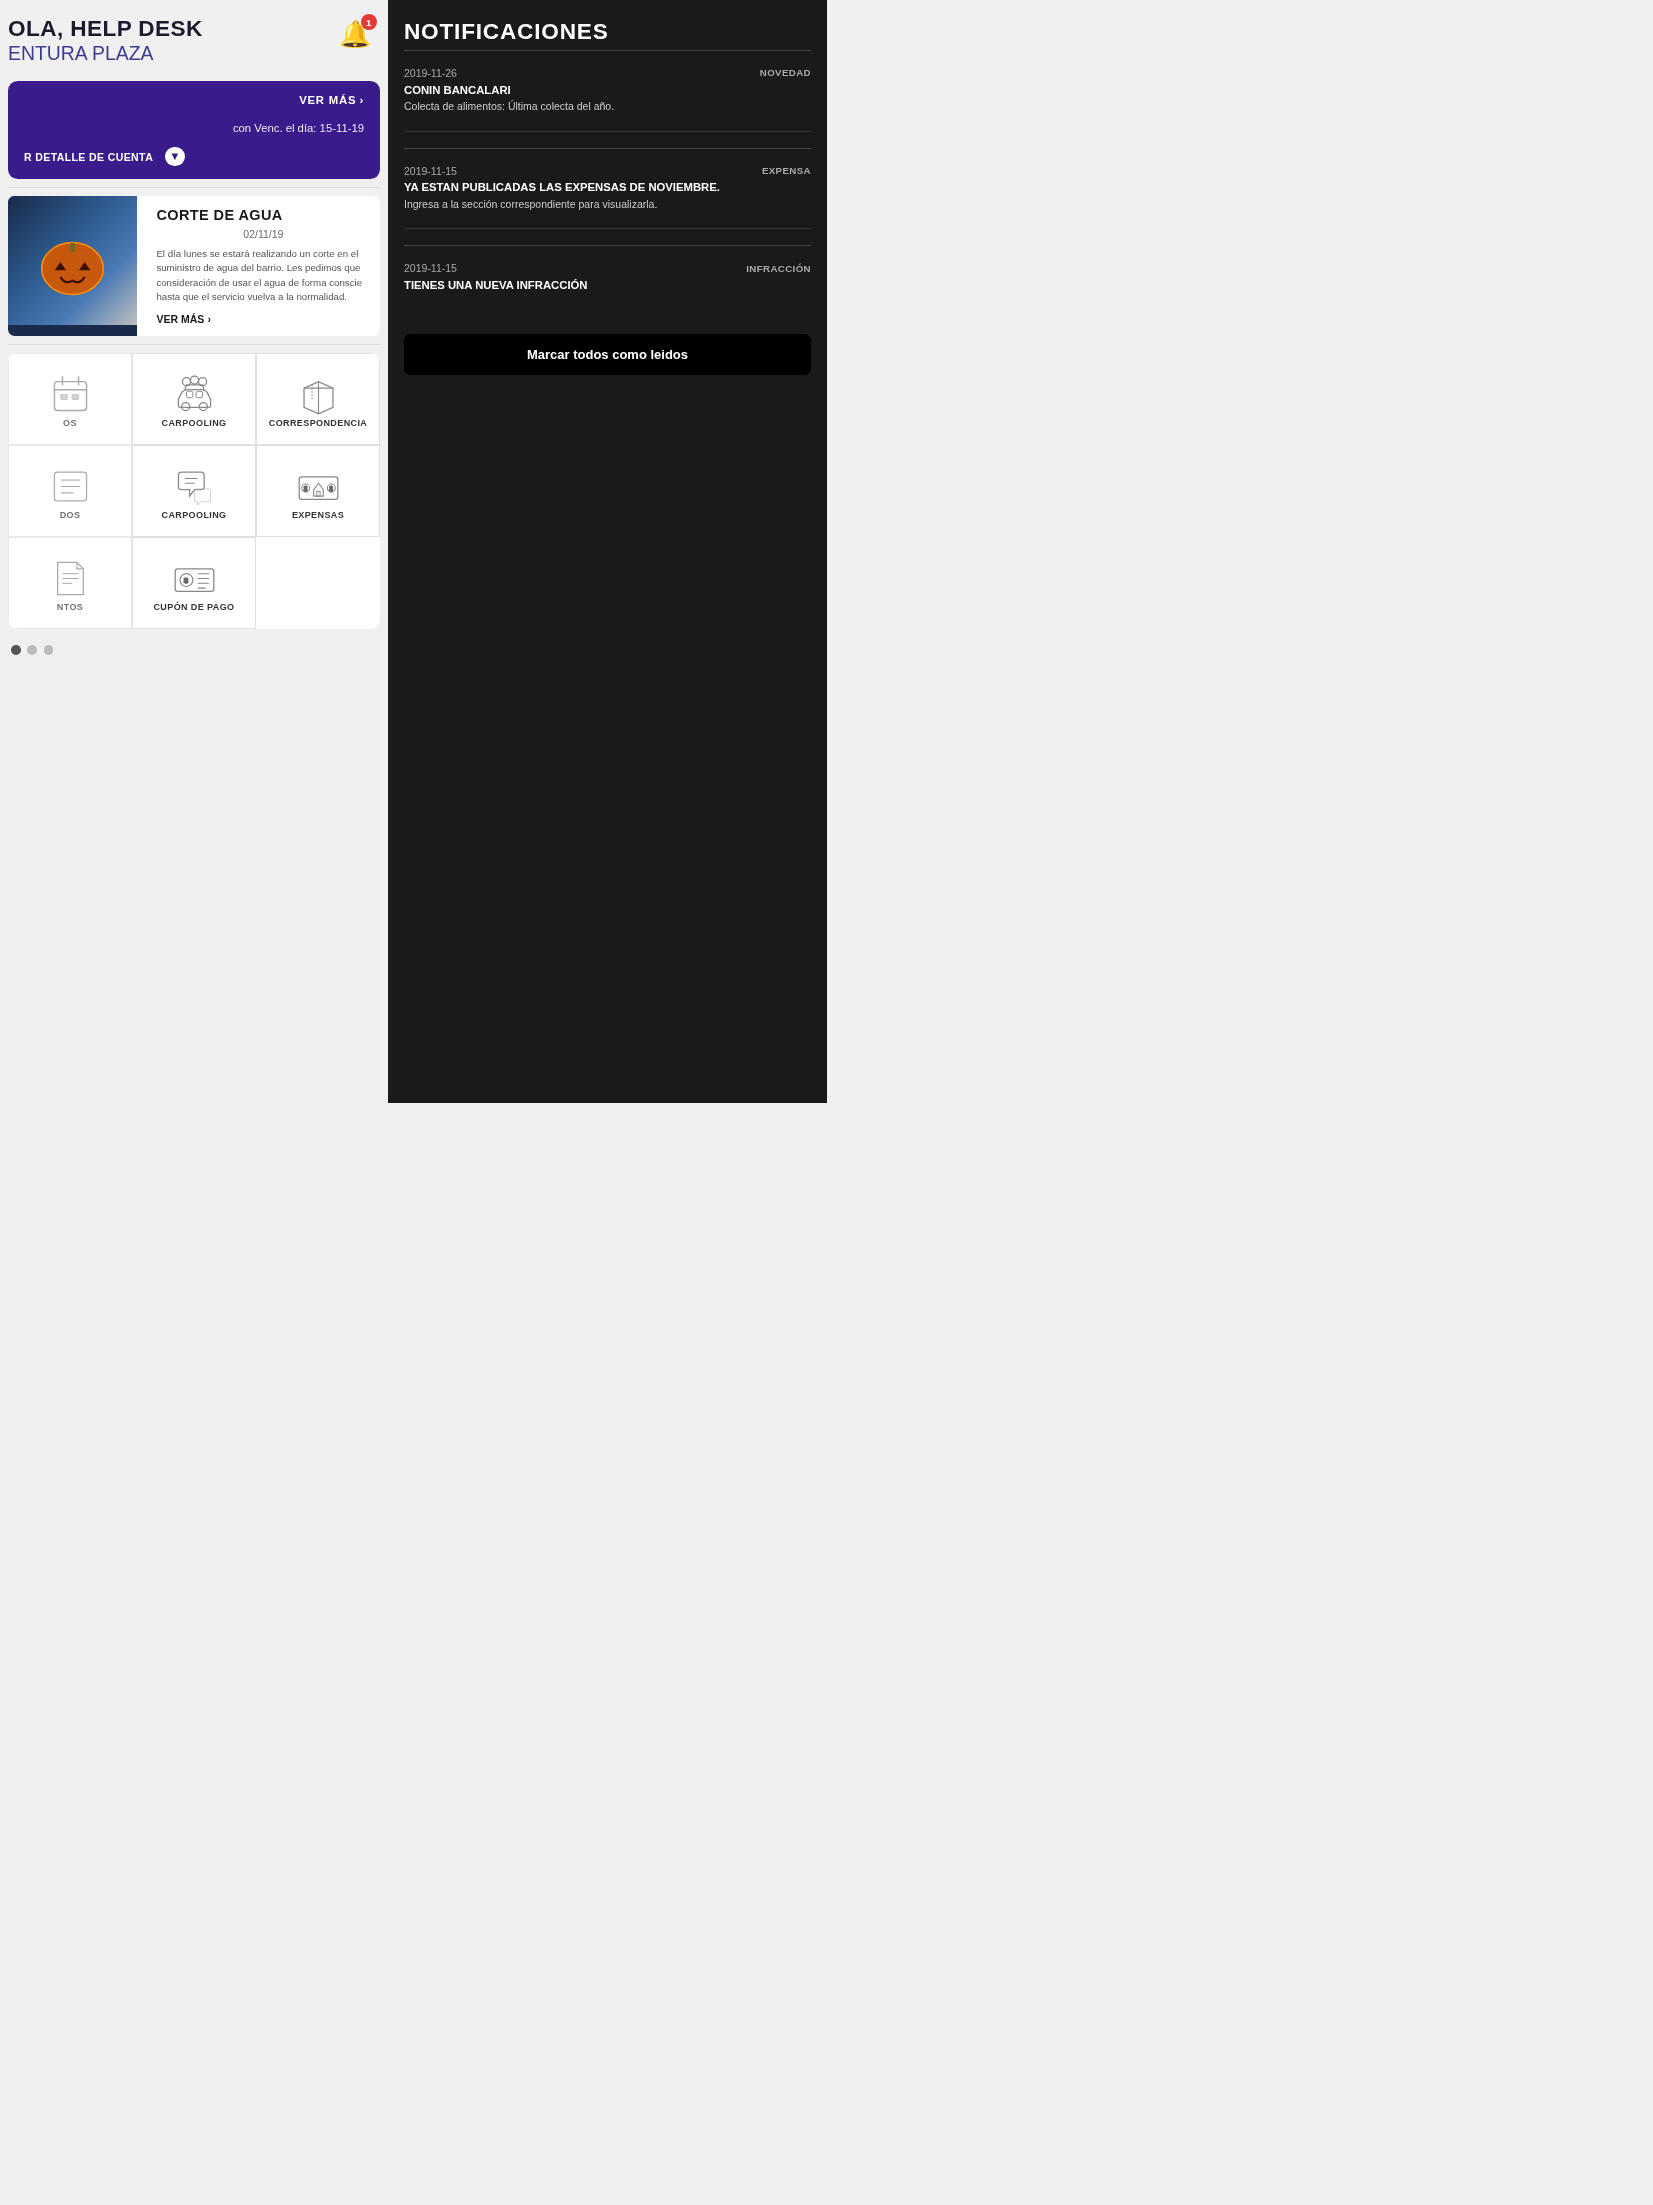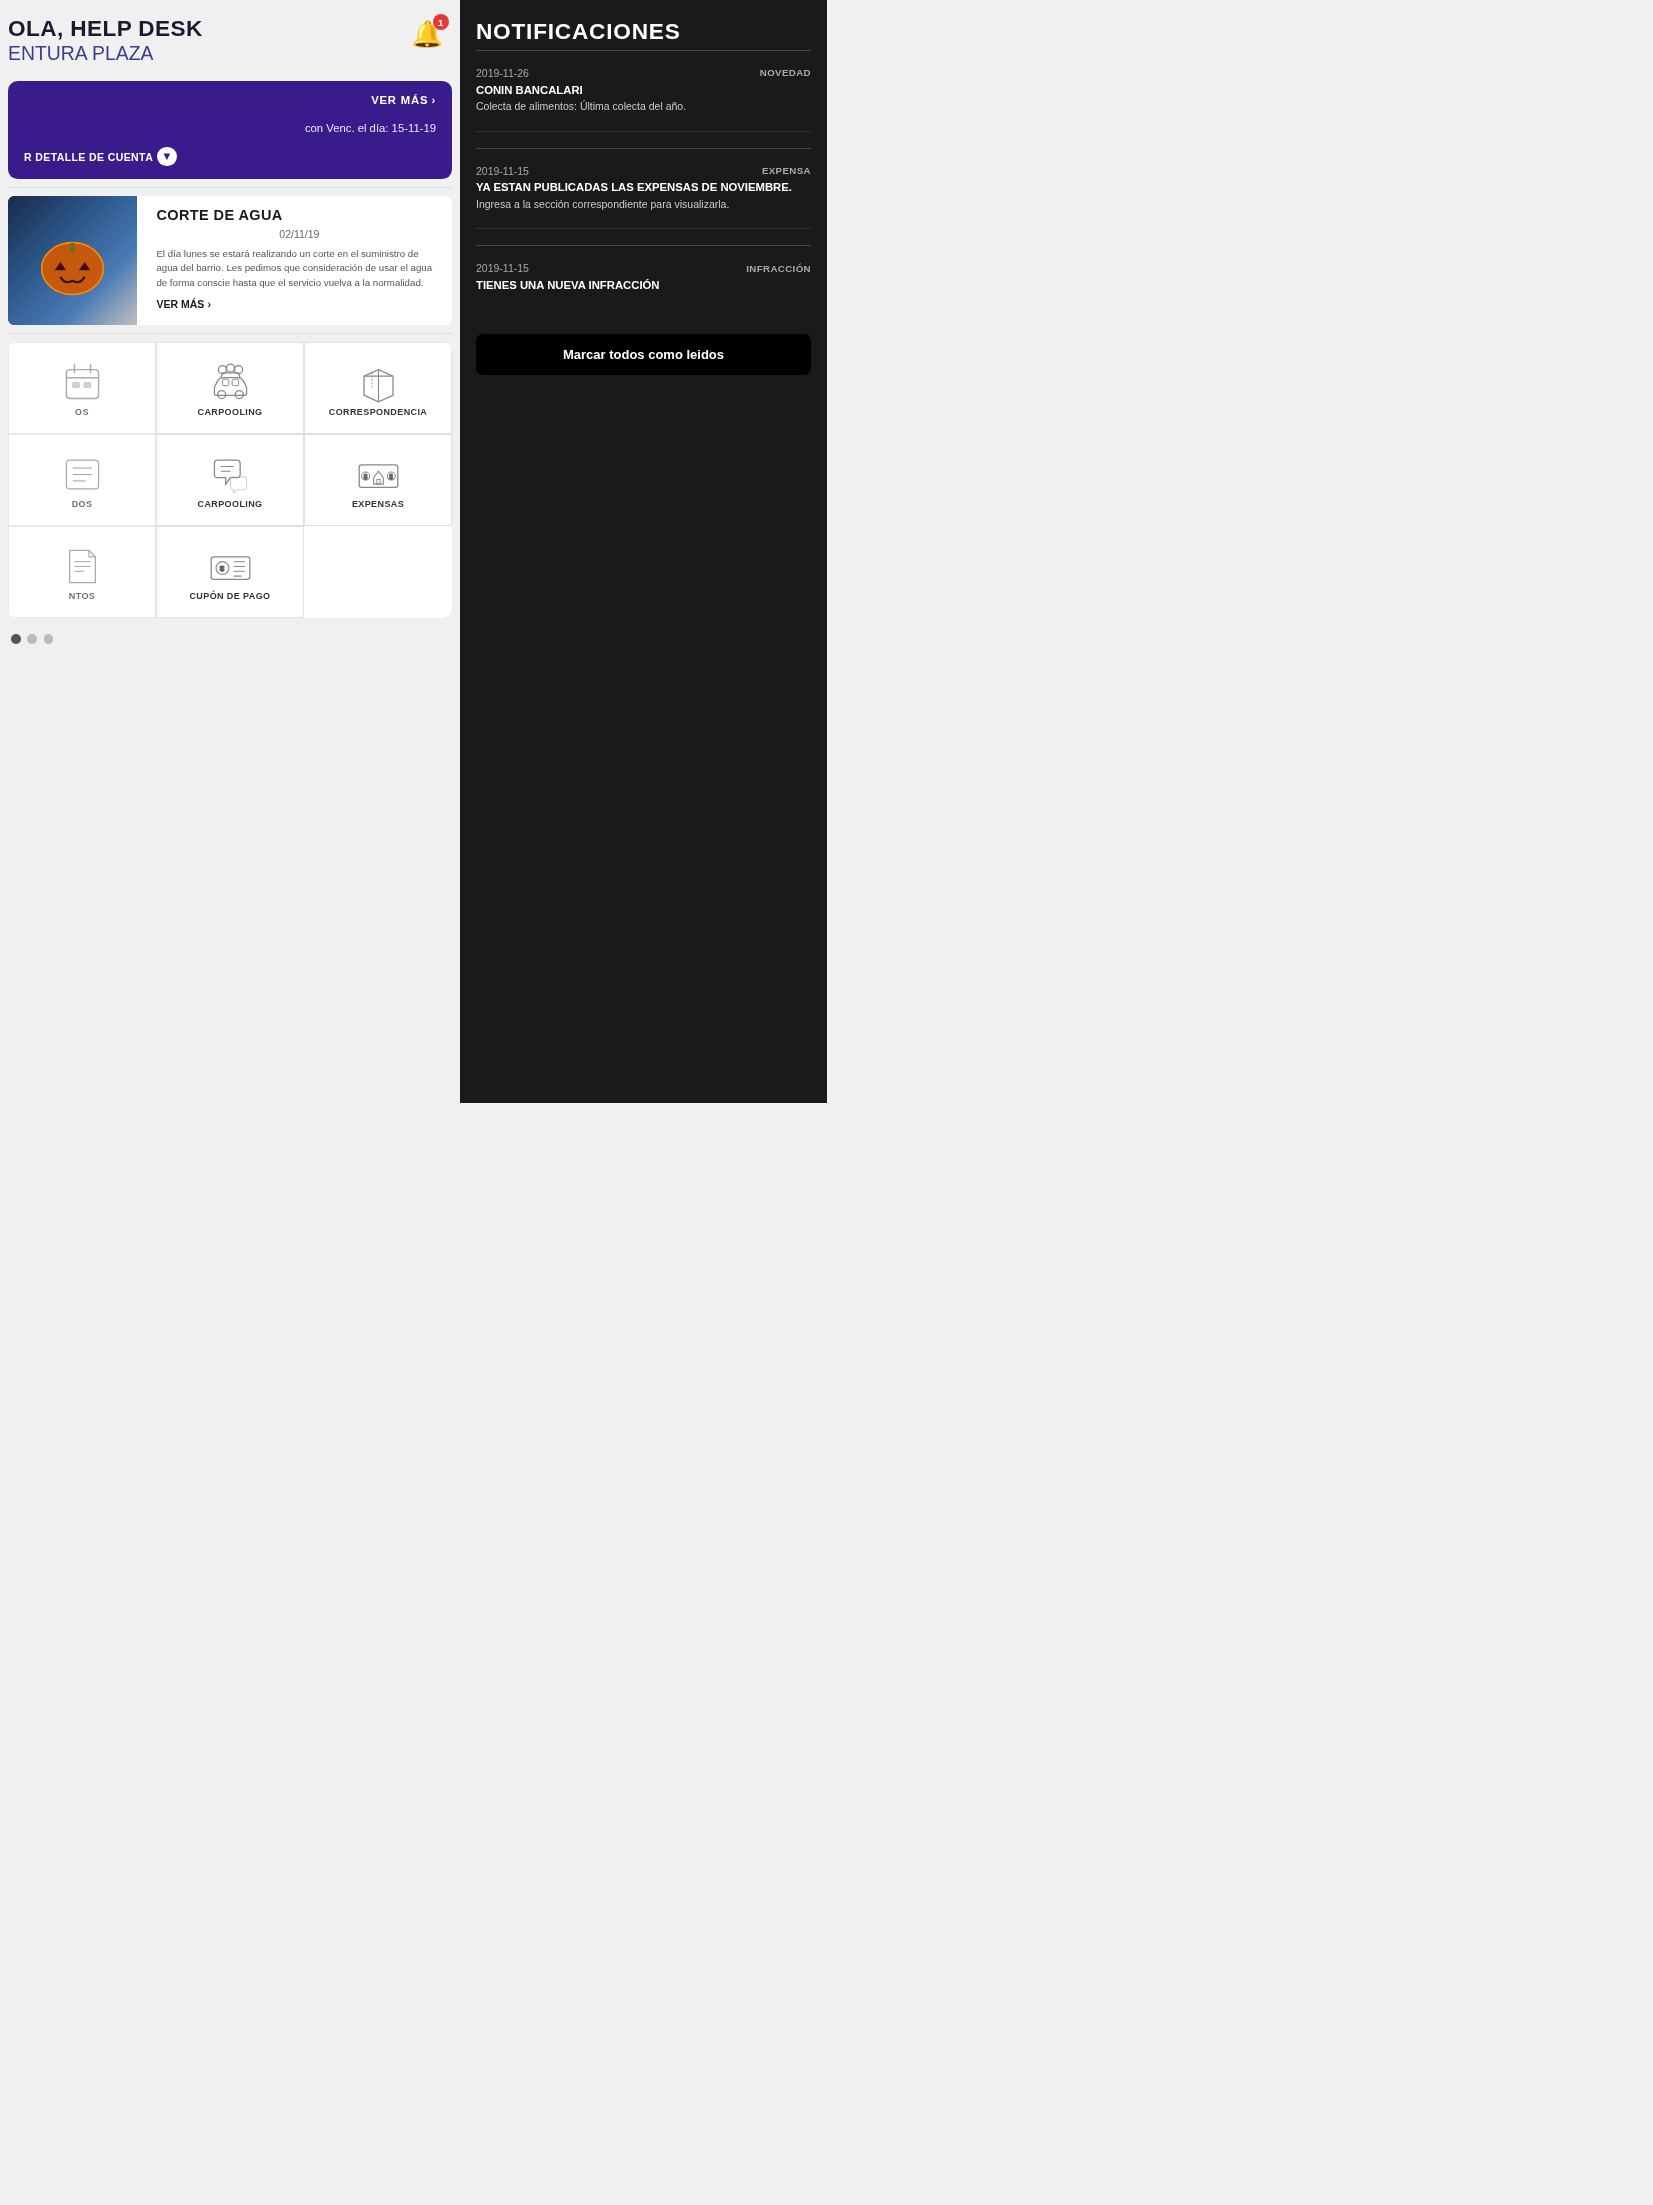--- a/index.html
+++ b/index.html
@@ -13,21 +13,21 @@
     }
 
     .layout {
       display: flex;
       width: 100%;
       min-height: 1103px;
     }
 
     
     .left-panel {
-      width: 460px;
+      width: 388px;
       background: #f0f0f0;
       position: relative;
       overflow: hidden;
     }
 
     
     .header {
       padding: 16px 16px 8px 8px;
       display: flex;
       justify-content: space-between;
@@ -98,21 +98,21 @@
       text-align: right;
       margin-bottom: 13px;
     }
     .vencimiento-text {
       font-size: 11.3px;
       color: rgba(255,255,255,0.9);
     }
     .purple-card-footer {
       display: flex;
       align-items: center;
-      gap: 4px;
+      gap: 12px;
     }
     .detalle-label {
       font-size: 10.5px;
       font-weight: 600;
       color: white;
       letter-spacing: 0.4px;
     }
     .circle-down {
       background: white;
       border-radius: 50%;

